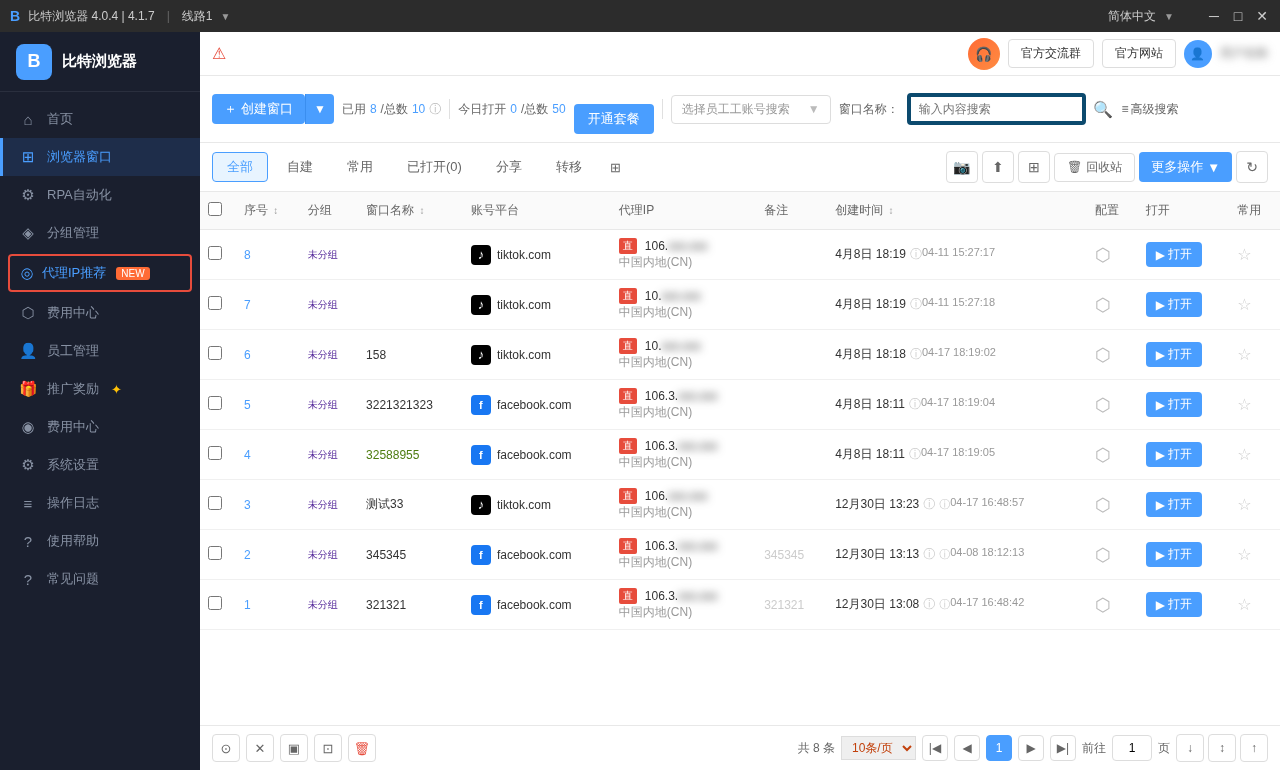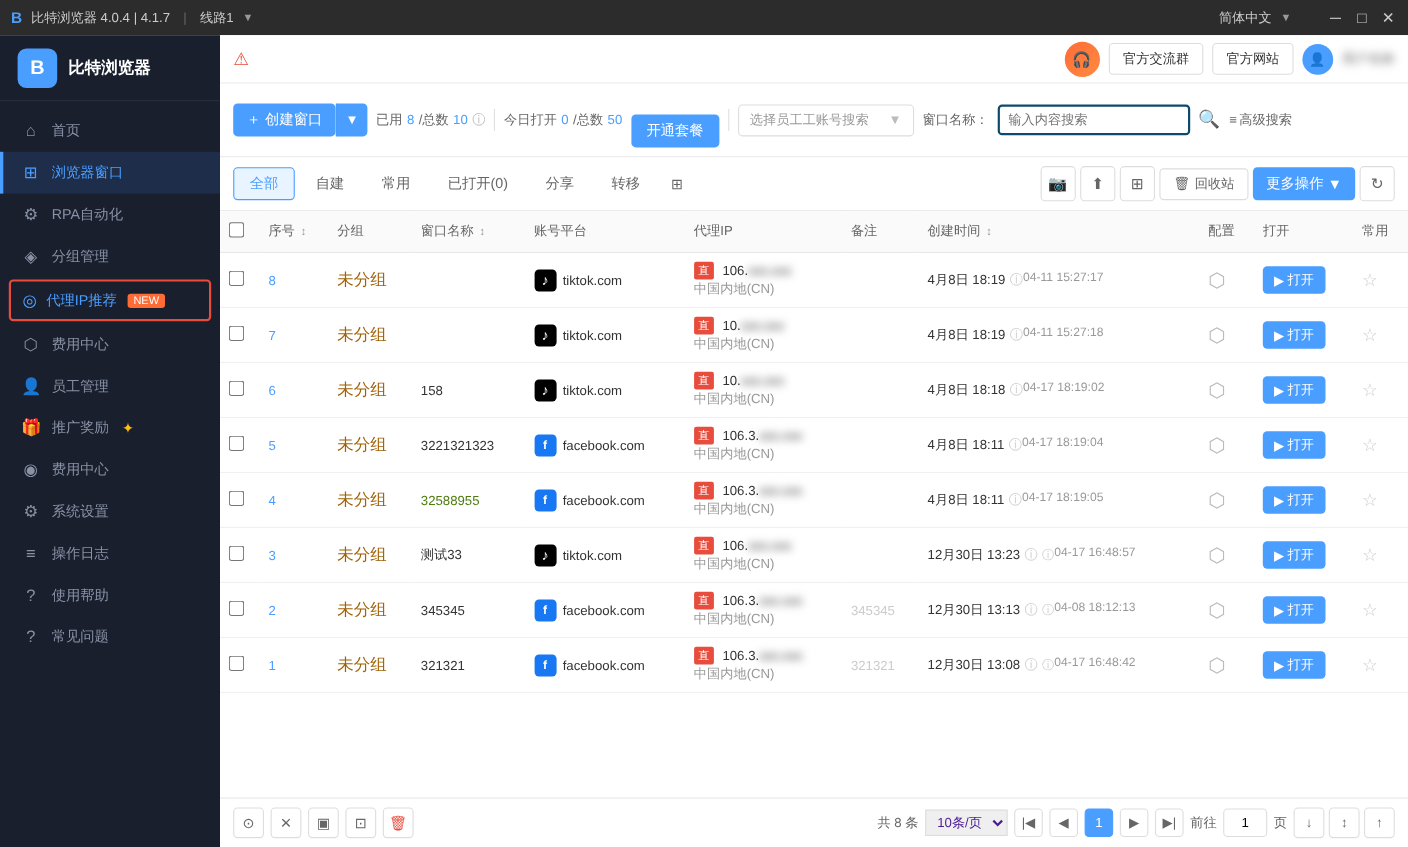--- a/index.html
+++ b/index.html
@@ -127,21 +127,21 @@
     .btn-package {
       background: #4a9eff; color: white; border: none;
       padding: 6px 14px; border-radius: 4px; cursor: pointer; font-size: 13px; margin-top: 20px;
     }
     .search-employee {
       border: 1px solid #ddd; padding: 5px 10px; border-radius: 4px;
       font-size: 12px; color: #999; background: white; cursor: pointer;
       display: flex; align-items: center; gap: 4px; min-width: 160px;
     }
     .window-name-search {
-      border: 2px solid #0c4a6e; padding: 5px 8px; border-radius: 4px;
+      border: 4px solid #0c4a6e; padding: 5px 8px; border-radius: 4px;
       font-size: 12px; color: #999; background: white; min-width: 140px;
     }
     .search-icon-btn { color: #4a9eff; font-size: 16px; cursor: pointer; }
     .advanced-search { color: #666; font-size: 12px; cursor: pointer; display: flex; align-items: center; gap: 2px; }
 
     
     .filter-bar {
       background: white;
       padding: 8px 12px;
       display: flex;
@@ -177,21 +177,21 @@
     }
 
     
     .table-container { flex: 1; overflow: auto; background: white; margin: 0; }
     table { width: 100%; border-collapse: collapse; font-size: 12px; }
     thead tr { background: #fafafa; border-bottom: 1px solid #e8e8e8; }
     th { padding: 10px 8px; text-align: left; color: #666; font-weight: 500; white-space: nowrap; }
     td { padding: 8px 8px; border-bottom: 1px solid #f0f0f0; color: #333; vertical-align: middle; }
     .checkbox { width: 14px; height: 14px; cursor: pointer; }
     .col-num { color: #4a9eff; font-size: 12px; }
-    .col-group { color: #a16207; font-size: 15px; }
+    .col-group { color: #4c1d95; font-size: 10px; }
     .platform-cell { display: flex; align-items: center; gap: 6px; }
     .platform-icon {
       width: 20px; height: 20px; border-radius: 4px;
       display: flex; align-items: center; justify-content: center;
       font-size: 13px; background: #1877f2; color: white;
     }
     .platform-icon.tiktok { background: #010101; }
     .proxy-tag {
       background: #e74c3c; color: white; font-size: 10px;
       padding: 1px 4px; border-radius: 2px; margin-right: 4px;
@@ -227,21 +227,21 @@
     .batch-actions { display: flex; gap: 6px; align-items: center; }
     .batch-icon-btn {
       width: 28px; height: 28px; border: 1px solid #ddd; border-radius: 4px;
       display: flex; align-items: center; justify-content: center;
       cursor: pointer; color: #666; font-size: 13px; background: white;
     }
     .pagination-spacer { flex: 1; }
     .pagination-info { color: #666; }
     .page-size-select {
       border: 1px solid #ddd; padding: 3px 6px; border-radius: 0;
-      font-size: 12px; color: #4c1d95; cursor: pointer;
+      font-size: 12px; color: #c2410c; cursor: pointer;
     }
     .page-btn {
       width: 26px; height: 26px; border: 1px solid #ddd; border-radius: 4px;
       display: flex; align-items: center; justify-content: center;
       cursor: pointer; color: #666; font-size: 12px; background: white;
     }
     .page-btn.active { background: #4a9eff; color: white; border-color: #4a9eff; }
     .page-input {
       width: 40px; height: 26px; border: 1px solid #ddd; border-radius: 4px;
       text-align: center; font-size: 12px;

